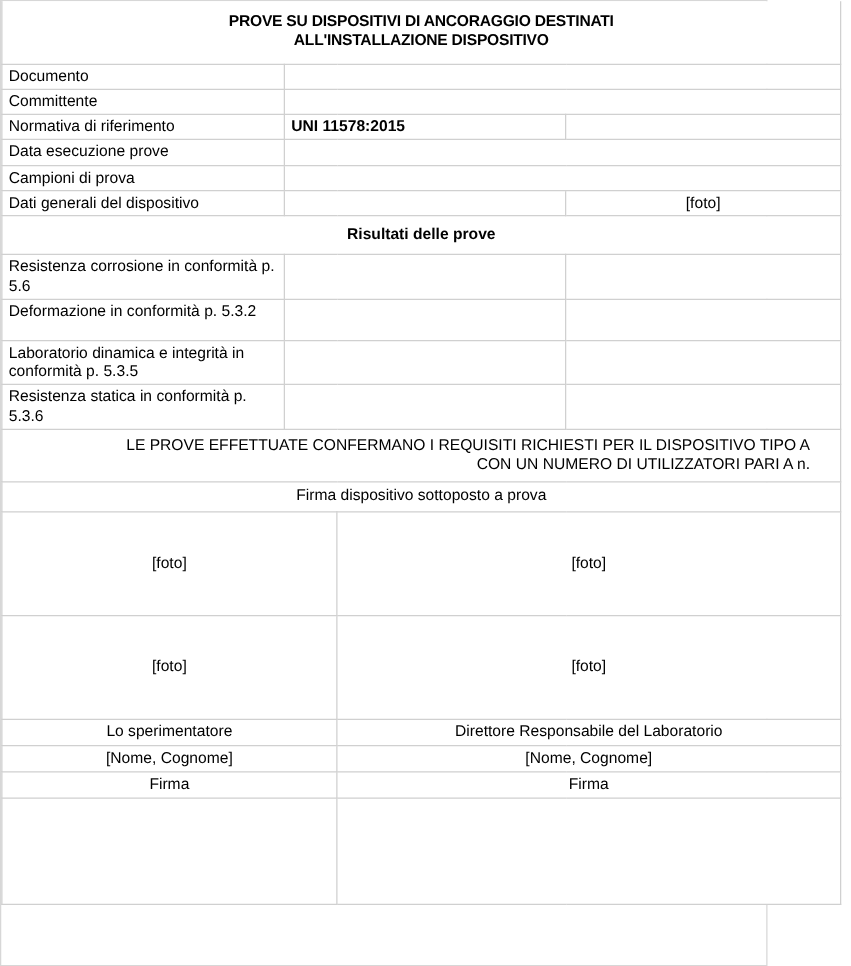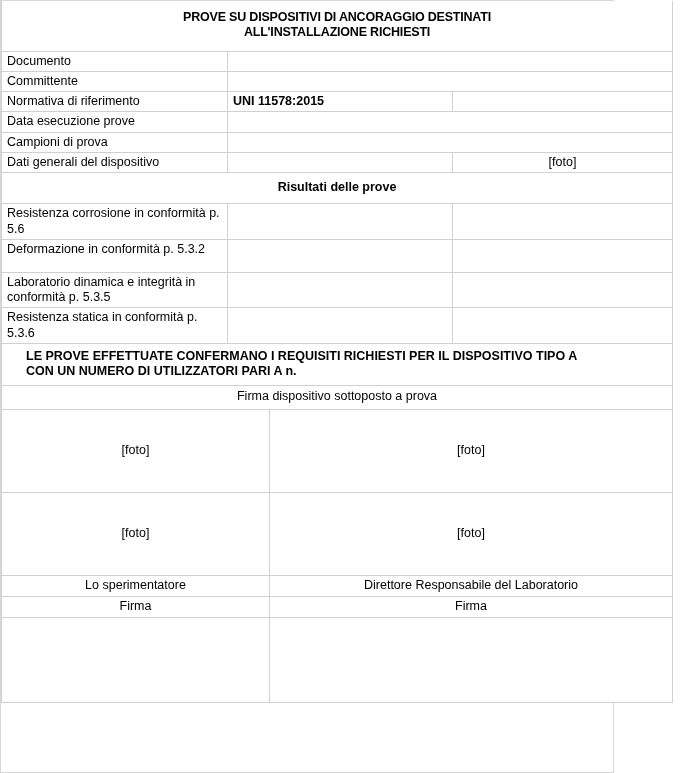--- a/index.html
+++ b/index.html
@@ -74,26 +74,25 @@
     background: #f2f2f2;
     text-align: center;
     font-weight: bold;
     font-size: 14.5px;
     padding: 7px 4px 8px 4px !important;
     vertical-align: middle !important;
   }
 
   .band-green {
     background: #e1ecd9;
-    text-align: left;
+    text-align: right;
     font-size: 13px;
     line-height: 1.3;
     padding: 5px 24px 6px 24px !important;
     vertical-align: middle !important;
-    font-weight: bold;
   }
 
   .band-foto {
     background: #f2f2f2;
     text-align: center;
     font-size: 12.5px;
     padding: 3px 4px 4px 4px !important;
     vertical-align: middle !important;
   }
 
@@ -133,21 +132,21 @@
       <col style="width:226px">
       <col style="width:42px">
       <col style="width:183px">
       <col style="width:220px">
     </colgroup>
     <tbody>
 
       <tr>
         <td class="title-cell" colspan="4">
           <div>PROVE SU DISPOSITIVI DI ANCORAGGIO DESTINATI</div>
-          <div>ALL'INSTALLAZIONE RICHIESTI</div>
+          <div>ALL'INSTALLAZIONE DISPOSITIVO</div>
         </td>
       </tr>
 
       <tr class="row-std">
         <td class="lbl">Documento</td>
         <td class="val" colspan="3"></td>
       </tr>
 
       <tr class="row-std">
         <td class="lbl">Committente</td>
@@ -224,20 +223,24 @@
       <tr>
         <td class="photo-cell" colspan="2">[foto]</td>
         <td class="photo-cell" colspan="2">[foto]</td>
       </tr>
 
       <tr>
         <td class="sig" colspan="2">Lo sperimentatore</td>
         <td class="sig" colspan="2">Direttore Responsabile del Laboratorio</td>
       </tr>
 
+      <tr>
+        <td class="sig" colspan="2">[Nome, Cognome]</td>
+        <td class="sig" colspan="2">[Nome, Cognome]</td>
+      </tr>
 
       <tr>
         <td class="sig" colspan="2">Firma</td>
         <td class="sig" colspan="2">Firma</td>
       </tr>
 
       <tr>
         <td class="sig-space" colspan="2"></td>
         <td class="sig-space" colspan="2"></td>
       </tr>

